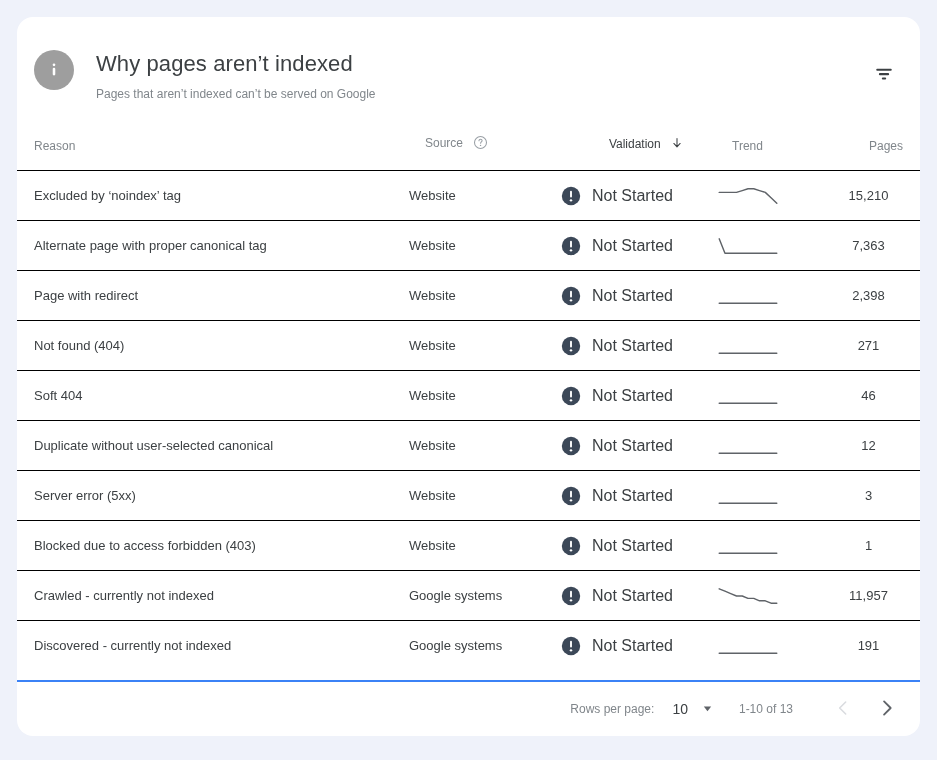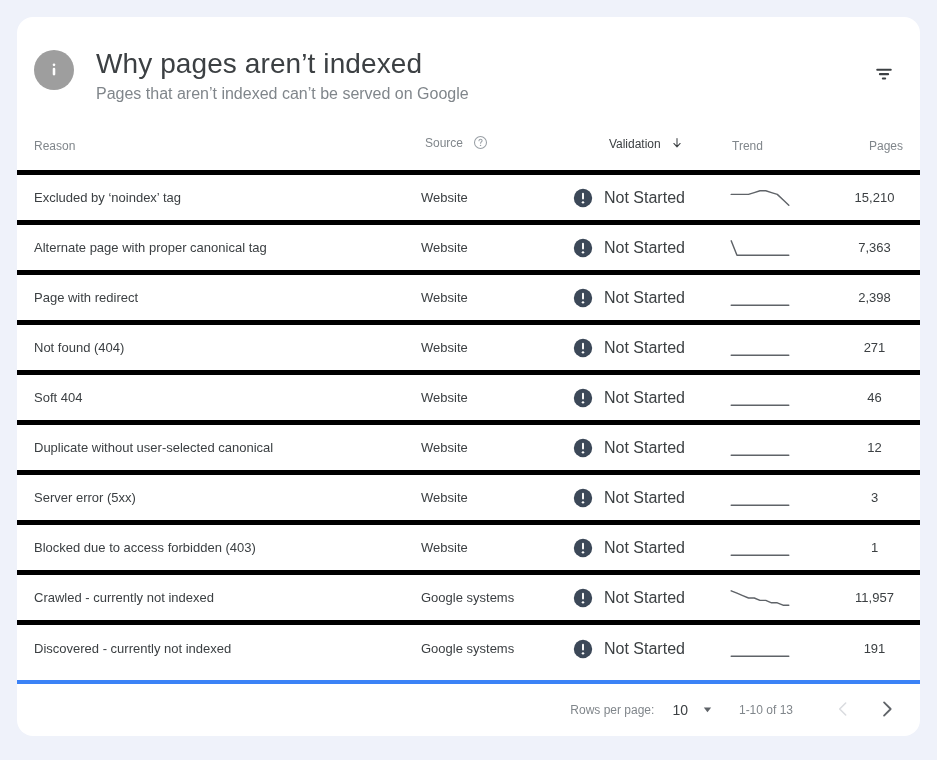--- a/index.html
+++ b/index.html
@@ -54,30 +54,30 @@
     justify-content: center;
   }
   .info-icon svg { display: block; }
 
   .header-text {
     margin-left: 79px;
     padding-right: 80px;
   }
 
   .card-title {
-    font-size: 28px;
+    font-size: 22px;
     line-height: 28px;
     font-weight: 400;
     color: #3c4043;
     letter-spacing: 0.1px;
   }
 
   .card-subtitle {
     margin-top: 6px;
-    font-size: 16px;
+    font-size: 12px;
     line-height: 20px;
     color: #80868b;
     font-weight: 400;
   }
 
   .filter-button {
     position: absolute;
     right: 16px;
     top: 38px;
     width: 40px;
@@ -106,24 +106,24 @@
     padding: 0 0 17px 16px;
     vertical-align: bottom;
     white-space: nowrap;
   }
 
   .tbl th.sorted { color: #3c4043; text-align: center; }
 
   .tbl td {
     font-size: 13px;
     color: #3c4043;
-    padding: 12px;
+    padding: 0;
     height: 50px;
     vertical-align: middle;
-    border-top: 5px solid #000000;
+    border-top: 1px solid #000000;
     white-space: nowrap;
     overflow: hidden;
     text-overflow: ellipsis;
   }
 
   
   col.c-reason     { width: 392px; }
   col.c-source     { width: 152px; }
   col.c-validation { width: 155px; }
   col.c-trend      { width: 118px; }
@@ -168,21 +168,21 @@
   
   .sparkline { display: block; }
 
   
   .card-footer {
     position: absolute;
     left: 0;
     right: 0;
     bottom: 0;
     height: 56px;
-    border-top: 4px solid #3b82f6;
+    border-top: 2px solid #3b82f6;
     display: flex;
     align-items: center;
     justify-content: flex-end;
     padding-right: 17px;
     font-size: 12px;
     color: #80868b;
   }
 
   .rows-per-page-label { margin-right: 18px; }
 

